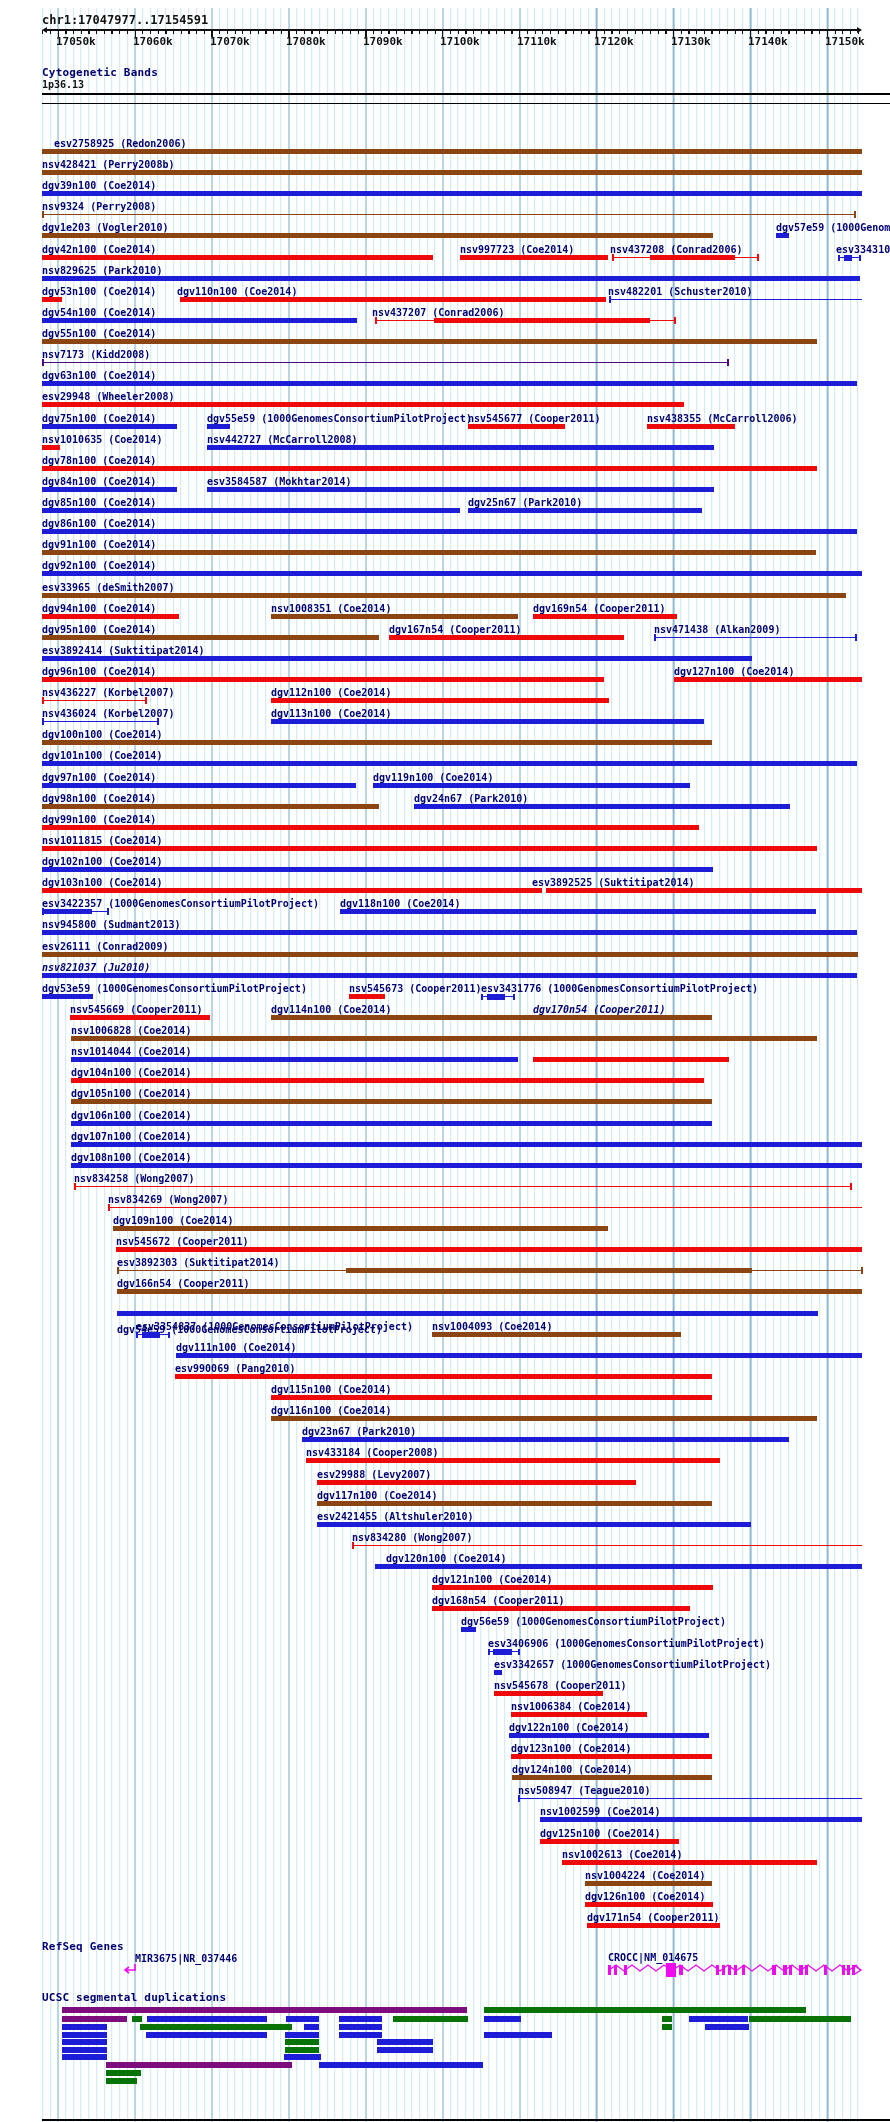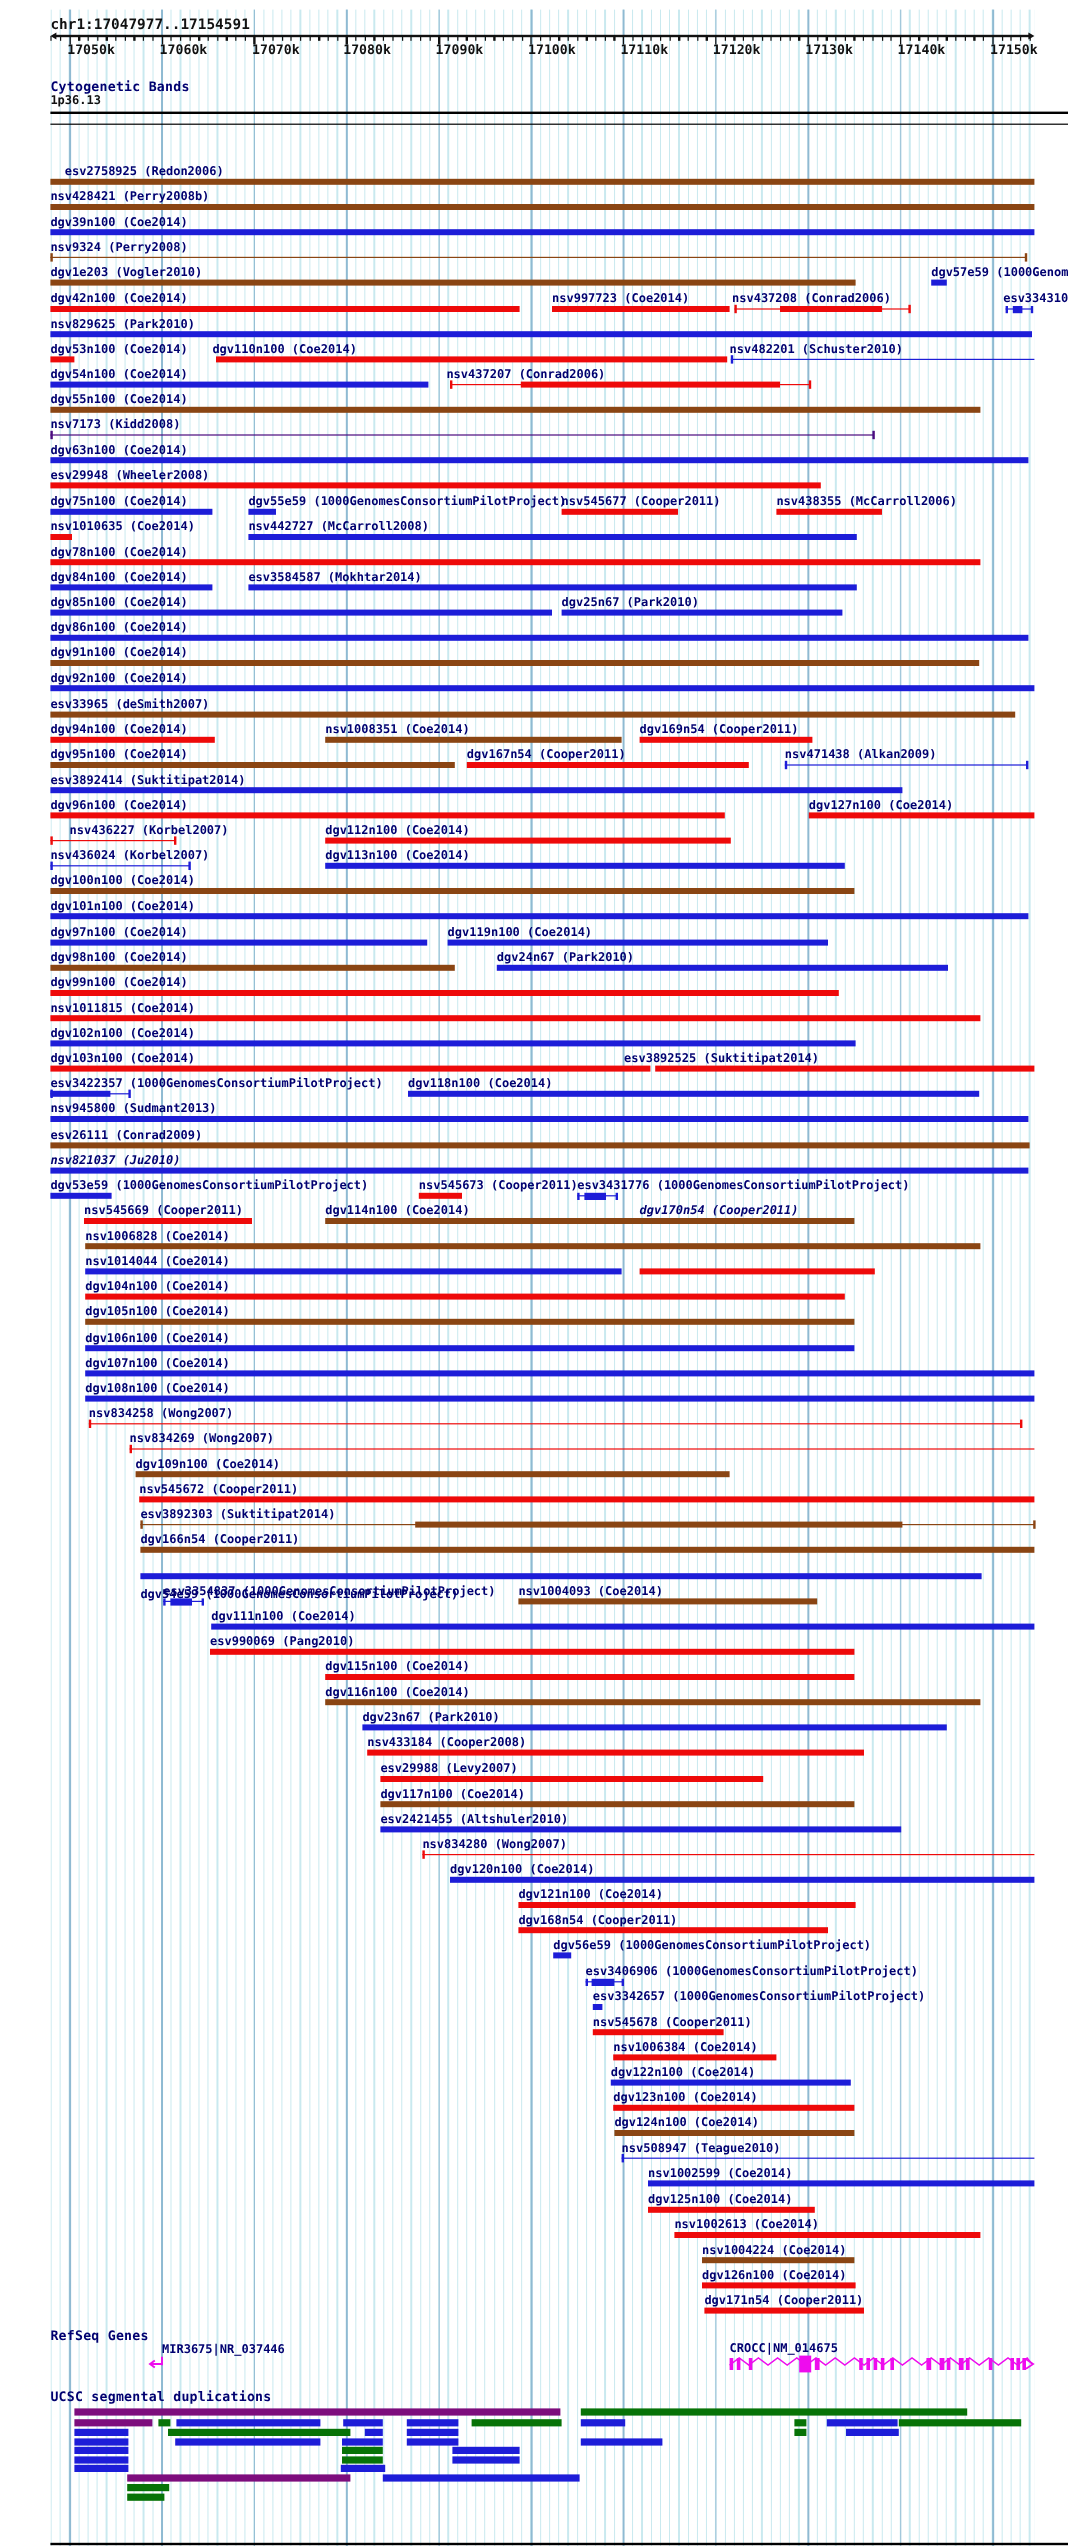--- a/index.html
+++ b/index.html
@@ -254,21 +254,21 @@
       <div class="lab" style="left: 654px; top: 624px;">nsv471438 (Alkan2009)</div>
       <div class="thin" style="left: 654px; top: 636.6px; width: 202px; height: 1.6px; background: rgb(29, 29, 216);"></div>
       <div class="tick" style="left: 654px; top: 634px; width: 1.6px; height: 7px; background: rgb(29, 29, 216);"></div>
       <div class="tick" style="left: 855px; top: 634px; width: 1.6px; height: 7px; background: rgb(29, 29, 216);"></div>
       <div class="lab" style="left: 42px; top: 645px;">esv3892414 (Suktitipat2014)</div>
       <div class="bar" style="left: 42px; top: 656px; width: 710px; height: 5px; background: rgb(29, 29, 216);"></div>
       <div class="lab" style="left: 42px; top: 666px;">dgv96n100 (Coe2014)</div>
       <div class="bar" style="left: 42px; top: 677px; width: 562px; height: 5px; background: rgb(238, 10, 10);"></div>
       <div class="lab" style="left: 674px; top: 666px;">dgv127n100 (Coe2014)</div>
       <div class="bar" style="left: 674px; top: 677px; width: 188px; height: 5px; background: rgb(238, 10, 10);"></div>
-      <div class="lab" style="left: 58px; top: 687px;">nsv436227 (Korbel2007)</div>
+      <div class="lab" style="left: 42px; top: 687px;">nsv436227 (Korbel2007)</div>
       <div class="thin" style="left: 42px; top: 699.6px; width: 104px; height: 1.6px; background: rgb(238, 10, 10);"></div>
       <div class="tick" style="left: 42px; top: 697px; width: 1.6px; height: 7px; background: rgb(238, 10, 10);"></div>
       <div class="tick" style="left: 145px; top: 697px; width: 1.6px; height: 7px; background: rgb(238, 10, 10);"></div>
       <div class="lab" style="left: 271px; top: 687px;">dgv112n100 (Coe2014)</div>
       <div class="bar" style="left: 271px; top: 698px; width: 338px; height: 5px; background: rgb(238, 10, 10);"></div>
       <div class="lab" style="left: 42px; top: 708px;">nsv436024 (Korbel2007)</div>
       <div class="thin" style="left: 42px; top: 720.6px; width: 116px; height: 1.6px; background: rgb(29, 29, 216);"></div>
       <div class="tick" style="left: 42px; top: 718px; width: 1.6px; height: 7px; background: rgb(29, 29, 216);"></div>
       <div class="tick" style="left: 157px; top: 718px; width: 1.6px; height: 7px; background: rgb(29, 29, 216);"></div>
       <div class="lab" style="left: 271px; top: 708px;">dgv113n100 (Coe2014)</div>
@@ -286,21 +286,21 @@
       <div class="lab" style="left: 414px; top: 793px;">dgv24n67 (Park2010)</div>
       <div class="bar" style="left: 414px; top: 804px; width: 376px; height: 5px; background: rgb(29, 29, 216);"></div>
       <div class="lab" style="left: 42px; top: 814px;">dgv99n100 (Coe2014)</div>
       <div class="bar" style="left: 42px; top: 825px; width: 657px; height: 5px; background: rgb(238, 10, 10);"></div>
       <div class="lab" style="left: 42px; top: 835px;">nsv1011815 (Coe2014)</div>
       <div class="bar" style="left: 42px; top: 846px; width: 775px; height: 5px; background: rgb(238, 10, 10);"></div>
       <div class="lab" style="left: 42px; top: 856px;">dgv102n100 (Coe2014)</div>
       <div class="bar" style="left: 42px; top: 867px; width: 671px; height: 5px; background: rgb(29, 29, 216);"></div>
       <div class="lab" style="left: 42px; top: 877px;">dgv103n100 (Coe2014)</div>
       <div class="bar" style="left: 42px; top: 888px; width: 500px; height: 5px; background: rgb(238, 10, 10);"></div>
-      <div class="lab" style="left: 520px; top: 877px;">esv3892525 (Suktitipat2014)</div>
+      <div class="lab" style="left: 532px; top: 877px;">esv3892525 (Suktitipat2014)</div>
       <div class="bar" style="left: 546px; top: 888px; width: 316px; height: 5px; background: rgb(238, 10, 10);"></div>
       <div class="lab" style="left: 42px; top: 898px;">esv3422357 (1000GenomesConsortiumPilotProject)</div>
       <div class="thin" style="left: 42px; top: 910.6px; width: 66px; height: 1.6px; background: rgb(29, 29, 216);"></div>
       <div class="tick" style="left: 42px; top: 908px; width: 1.6px; height: 7px; background: rgb(29, 29, 216);"></div>
       <div class="tick" style="left: 107px; top: 908px; width: 1.6px; height: 7px; background: rgb(29, 29, 216);"></div>
       <div class="bar" style="left: 42px; top: 909px; width: 50px; height: 5px; background: rgb(29, 29, 216);"></div>
       <div class="lab" style="left: 340px; top: 898px;">dgv118n100 (Coe2014)</div>
       <div class="bar" style="left: 340px; top: 909px; width: 476px; height: 5px; background: rgb(29, 29, 216);"></div>
       <div class="lab" style="left: 42px; top: 919px;">nsv945800 (Sudmant2013)</div>
       <div class="bar" style="left: 42px; top: 930px; width: 815px; height: 5px; background: rgb(29, 29, 216);"></div>
@@ -378,21 +378,21 @@
       <div class="bar" style="left: 306px; top: 1458px; width: 414px; height: 5px; background: rgb(238, 10, 10);"></div>
       <div class="lab" style="left: 317px; top: 1469px;">esv29988 (Levy2007)</div>
       <div class="bar" style="left: 317px; top: 1480px; width: 319px; height: 5px; background: rgb(238, 10, 10);"></div>
       <div class="lab" style="left: 317px; top: 1490px;">dgv117n100 (Coe2014)</div>
       <div class="bar" style="left: 317px; top: 1501px; width: 395px; height: 5px; background: rgb(138, 69, 19);"></div>
       <div class="lab" style="left: 317px; top: 1511px;">esv2421455 (Altshuler2010)</div>
       <div class="bar" style="left: 317px; top: 1522px; width: 434px; height: 5px; background: rgb(29, 29, 216);"></div>
       <div class="lab" style="left: 352px; top: 1532px;">nsv834280 (Wong2007)</div>
       <div class="thin" style="left: 352px; top: 1544.6px; width: 510px; height: 1.6px; background: rgb(238, 10, 10);"></div>
       <div class="tick" style="left: 352px; top: 1542px; width: 1.6px; height: 7px; background: rgb(238, 10, 10);"></div>
-      <div class="lab" style="left: 375px; top: 1553px;">dgv120n100 (Coe2014)</div>
+      <div class="lab" style="left: 375px; top: 1553px; padding-left: 11px;">dgv120n100 (Coe2014)</div>
       <div class="bar" style="left: 375px; top: 1564px; width: 487px; height: 5px; background: rgb(29, 29, 216);"></div>
       <div class="lab" style="left: 432px; top: 1574px;">dgv121n100 (Coe2014)</div>
       <div class="bar" style="left: 432px; top: 1585px; width: 281px; height: 5px; background: rgb(238, 10, 10);"></div>
       <div class="lab" style="left: 432px; top: 1595px;">dgv168n54 (Cooper2011)</div>
       <div class="bar" style="left: 432px; top: 1606px; width: 258px; height: 5px; background: rgb(238, 10, 10);"></div>
       <div class="lab" style="left: 461px; top: 1616px;">dgv56e59 (1000GenomesConsortiumPilotProject)</div>
       <div class="bar" style="left: 461px; top: 1627px; width: 15px; height: 5px; background: rgb(29, 29, 216);"></div>
       <div class="lab" style="left: 488px; top: 1638px;">esv3406906 (1000GenomesConsortiumPilotProject)</div>
       <div class="thin" style="left: 488px; top: 1650.6px; width: 31px; height: 1.6px; background: rgb(29, 29, 216);"></div>
       <div class="tick" style="left: 488px; top: 1648.5px; width: 1.6px; height: 6px; background: rgb(29, 29, 216);"></div>

